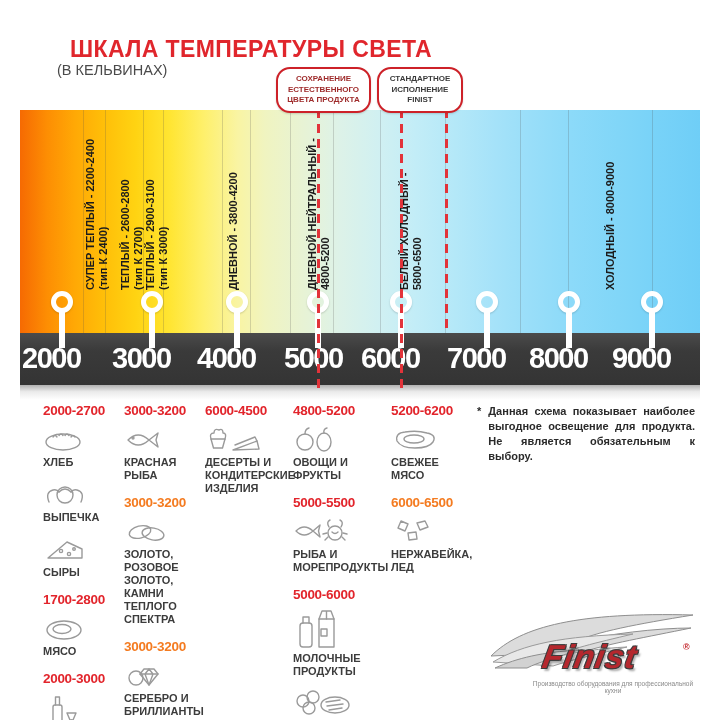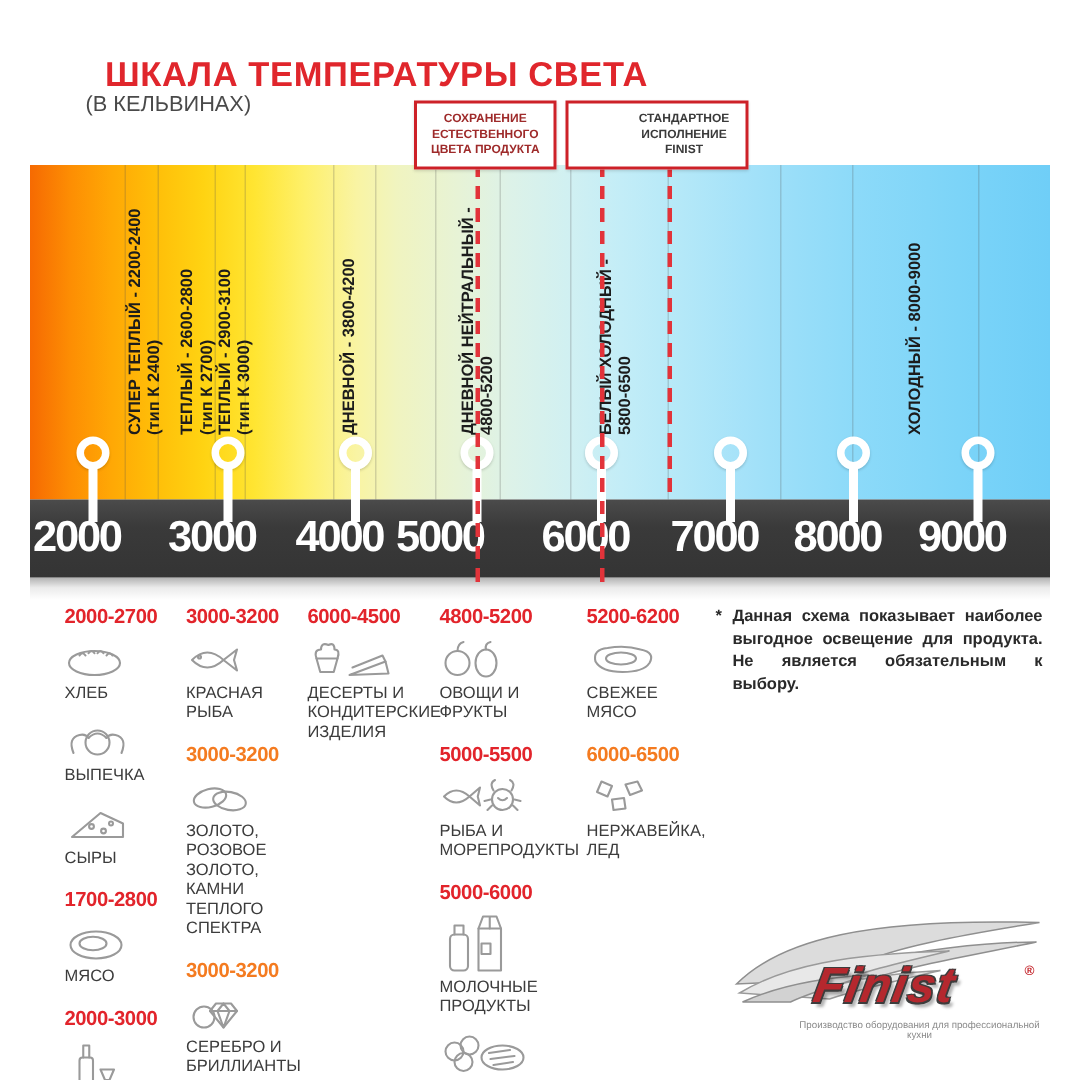--- a/index.html
+++ b/index.html
@@ -2,25 +2,25 @@
 <html><head>
 <meta charset="utf-8">
 <style>
   html,body{margin:0;padding:0;background:#fff;}
   .page{position:relative;width:720px;height:720px;background:#fff;overflow:hidden;
         font-family:"Liberation Sans","DejaVu Sans",sans-serif;}
   
   .title{position:absolute;left:70px;top:36px;font-size:23px;font-weight:bold;color:#E0262C;letter-spacing:.4px;}
   .subtitle{position:absolute;left:57px;top:62px;font-size:14.5px;color:#4a4a4a;}
   
-  .callout{position:absolute;top:67px;height:42px;background:#fff;border:2px solid #CD2128;border-radius:0;
+  .callout{position:absolute;top:67px;height:42px;background:#fff;border:2px solid #CD2128;border-radius:14px;
            display:flex;align-items:center;justify-content:center;text-align:center;
            font-size:8px;font-weight:bold;line-height:1.3;z-index:6;box-shadow:0 1px 2px rgba(0,0,0,.15);}
   .callout.c1{left:276px;width:91px;color:#9E2A2A;}
-  .callout.c2{left:377px;width:82px;color:#3a3a3a;padding-left:36px;}
+  .callout.c2{left:377px;width:82px;color:#3a3a3a;}
   
   .gradient{position:absolute;left:20px;top:110px;width:680px;height:223px;
     background:linear-gradient(90deg,
       #F66A02 0%, #FD8E03 4%, #FFA805 8%, #FFBD08 12%, #FFD312 17%, #FFE532 22%,
       #FEF06B 27%, #F9F4A3 32%, #F0F4C0 36%, #E7F3D6 42%, #DDF2E8 47%, #D0F0F2 53%,
       #C3EDF7 58%, #B4E8F8 64%, #A5E2F9 70%, #99DEF9 75%, #8CDAF9 81%, #81D6F8 88%,
       #77D2F8 94%, #6FCEF7 100%);}
   .dividers{position:absolute;left:0;top:0;width:1px;height:223px;background:transparent;
     box-shadow:63px 0 0 0 rgba(80,80,80,.22),85px 0 0 0 rgba(80,80,80,.22),123px 0 0 0 rgba(80,80,80,.22),
       143px 0 0 0 rgba(80,80,80,.22),202px 0 0 0 rgba(80,80,80,.22),230px 0 0 0 rgba(80,80,80,.22),
@@ -47,21 +47,21 @@
   .tick{position:absolute;top:9px;width:80px;text-align:left;font-size:29px;font-weight:bold;
         color:#fff;letter-spacing:-1.5px;}
   .barshadow{position:absolute;left:20px;top:385px;width:680px;height:15px;
              background:linear-gradient(180deg,rgba(60,60,60,.40),rgba(120,120,120,.15) 45%,rgba(255,255,255,0));}
   
   .col{position:absolute;top:403px;width:84px;}
   .range{font-size:13.5px;font-weight:bold;margin-bottom:5px;letter-spacing:-.3px;}
   .range.red{color:#E2242B;} .range.orange{color:#F47B20;}
   .item{margin-bottom:9px;}
   .item .ic{height:30px;display:flex;align-items:flex-end;}
-  .item-label{font-size:11px;line-height:1.18;color:#3c3c3c;white-space:pre-line;margin-top:3px;}
+  .item-label{font-size:11px;line-height:1.18;color:#3c3c3c;white-space:pre-line;margin-top:3px;font-weight:bold;}
   .grp{margin-bottom:13px;}
   svg.lineicon{stroke:#9a9a9a;fill:none;stroke-width:1.4;stroke-linecap:round;stroke-linejoin:round;}
   
   .note{position:absolute;left:477px;top:404px;width:218px;display:flex;gap:7px;
         font-size:11px;font-weight:bold;color:#2a2a2a;line-height:1.35;}
   .note .txt{text-align:justify;}
   
   .logo{position:absolute;left:487px;top:610px;width:212px;height:85px;}
   .logo .wings{position:absolute;left:0;top:0;}
   .brand{position:absolute;left:56px;top:28px;font-size:33px;font-weight:bold;font-style:italic;
@@ -136,21 +136,21 @@
     </div>
 
   <div class="dash d1"></div>
   <div class="dash d2"></div>
   <div class="dash d3"></div>
 
   <div class="blackbar">
     <span class="tick" style="left:2px">2000</span>
     <span class="tick" style="left:92px">3000</span>
     <span class="tick" style="left:177px">4000</span>
-    <span class="tick" style="left:244px">5000</span>
+    <span class="tick" style="left:264px">5000</span>
     <span class="tick" style="left:341px">6000</span>
     <span class="tick" style="left:427px">7000</span>
     <span class="tick" style="left:509px">8000</span>
     <span class="tick" style="left:592px">9000</span>
   </div>
   <div class="barshadow"></div>
 
   <div class="col" style="left:43px">
     <div class="grp">
       <div class="range red">2000-2700</div>

